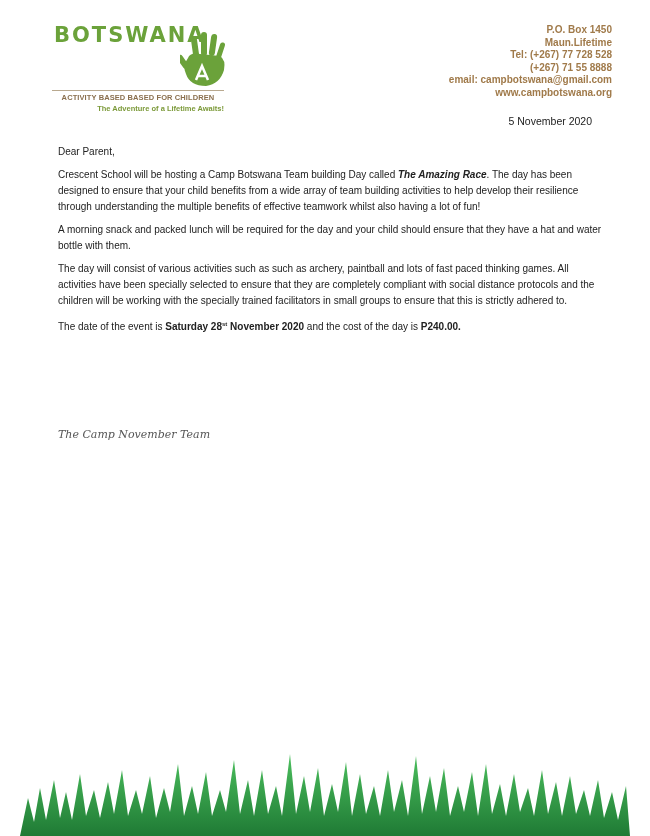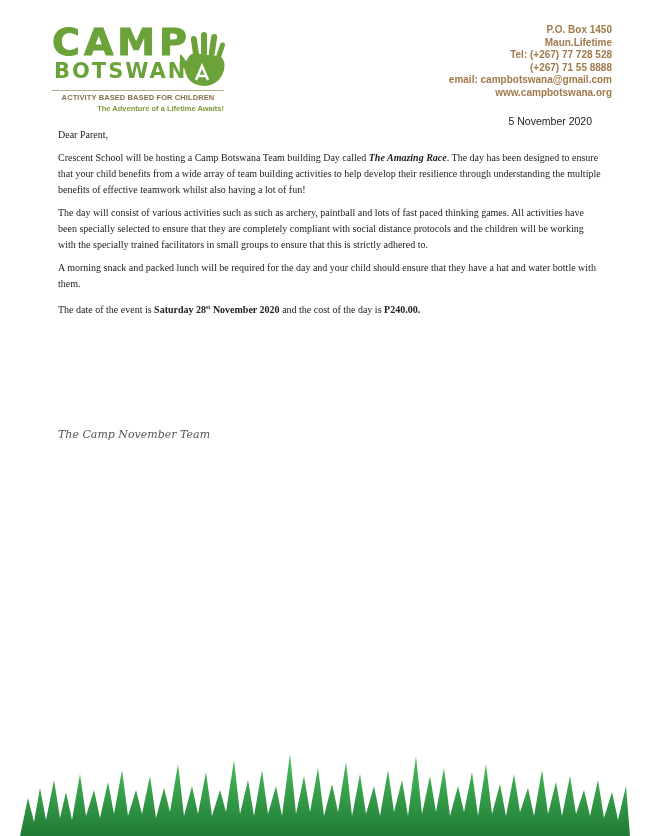--- a/index.html
+++ b/index.html
@@ -28,35 +28,34 @@
   .logo-tag2 {
     position:absolute; left:0; top:80px; width:172px; text-align:right;
     font-size:7.5px; font-weight:bold; color:#7c9a3a;
   }
   .contact {
     position:absolute; right:38px; top:24px; text-align:right;
     font-size:10px; line-height:12.5px; font-weight:bold; color:#a07a4a;
   }
   .date { position:absolute; right:58px; top:115px; font-size:10.5px; color:#222;text-align:right; }
   .body-text {
-    position:absolute; left:58px; top:127px; width:545px;
-    font-family: Liberation Serif, serif; font-size:10px; line-height:16px; color:#222;
+    position:absolute; left:58px; top:144px; width:545px;
+    font-family: Liberation Sans, sans-serif; font-size:10px; line-height:16px; color:#222;
   }
   .body-text p { margin:0 0 7px 0; }
   .sig {
     position:absolute; left:58px; top:428px;
     font-family: "DejaVu Serif", serif; font-style:italic; font-size:11px; color:#555;
   }
   .grass { position:absolute; left:0; bottom:0; width:650px; height:106px; }
 </style>
 </head>
 <body>
 
 <div class="logo">
-  <div class="logo-camp">CAMP</div>
   <div class="logo-bots">BOTSWANA</div>
   <svg class="hand" viewBox="0 0 50 58">
     <g fill="#6ba23a">
       <rect x="12" y="6" width="6" height="22" rx="3" transform="rotate(-8 15 17)"></rect>
       <rect x="21" y="2" width="6" height="24" rx="3"></rect>
       <rect x="30" y="4" width="6" height="22" rx="3" transform="rotate(8 33 15)"></rect>
       <rect x="38" y="12" width="5" height="18" rx="2.5" transform="rotate(18 40 21)"></rect>
       <path d="M8 28 Q10 22 20 24 L40 26 Q46 30 44 40 Q40 54 26 56 Q10 56 6 44 Q2 36 8 28Z"></path>
       <rect x="0" y="24" width="6" height="16" rx="3" transform="rotate(-35 3 32)"></rect>
     </g>
@@ -74,22 +73,22 @@
   <div>(+267) 71 55 8888</div>
   <div>email: campbotswana@gmail.com</div>
   <div>www.campbotswana.org</div>
 </div>
 
 <div class="date">5 November 2020</div>
 
 <div class="body-text">
   <p>Dear Parent,</p>
   <p><span>Crescent School will be hosting a Camp Botswana Team building Day called </span><b><i>The Amazing Race</i></b><span>. The day has been designed to ensure that your child benefits from a wide array of team building activities to help develop their resilience through understanding the multiple benefits of effective teamwork whilst also having a lot of fun!</span></p>
+  <p>A morning snack and packed lunch will be required for the day and your child should ensure that they have a hat and water bottle with them.</p>
   <p>The day will consist of various activities such as such as archery, paintball and lots of fast paced thinking games. All activities have been specially selected to ensure that they are completely compliant with social distance protocols and the children will be working with the specially trained facilitators in small groups to ensure that this is strictly adhered to.</p>
-  <p>A morning snack and packed lunch will be required for the day and your child should ensure that they have a hat and water bottle with them.</p>
   <p><span>The date of the event is </span><b><span>Saturday 28</span><sup style="font-size:6px">st</sup><span> November 2020</span></b><span> and the cost of the day is </span><b>P240.00.</b></p>
 </div>
 
 <div class="sig">The Camp November Team</div>
 
 <svg class="grass" viewBox="0 0 650 106" preserveAspectRatio="none">
   <defs>
     <linearGradient id="gg" x1="0" y1="0" x2="0" y2="1">
       <stop offset="0" stop-color="#4cc05e"></stop>
       <stop offset="1" stop-color="#1f7a35"></stop>

